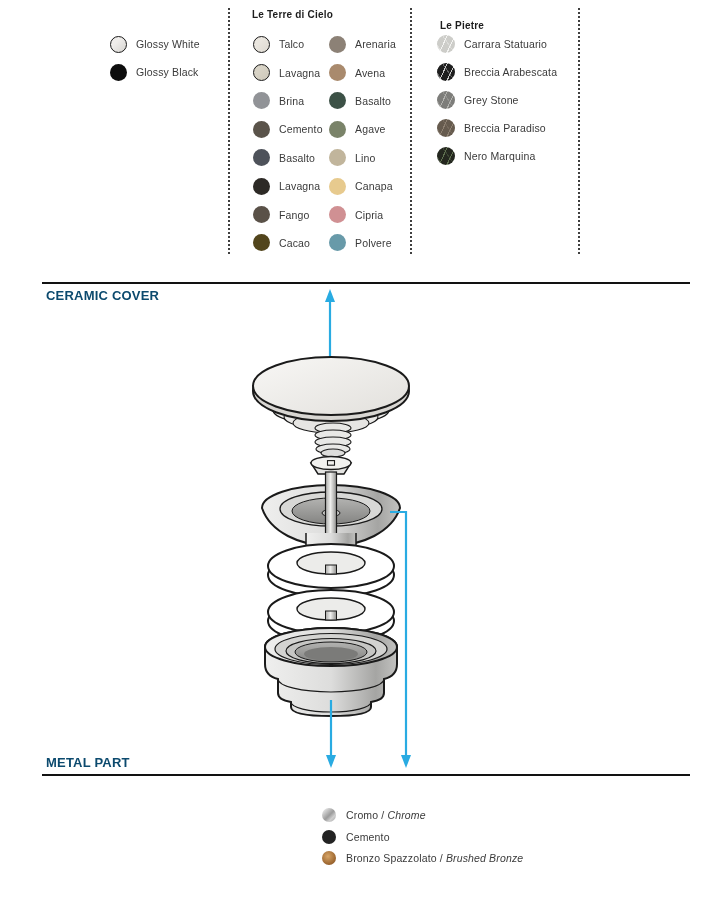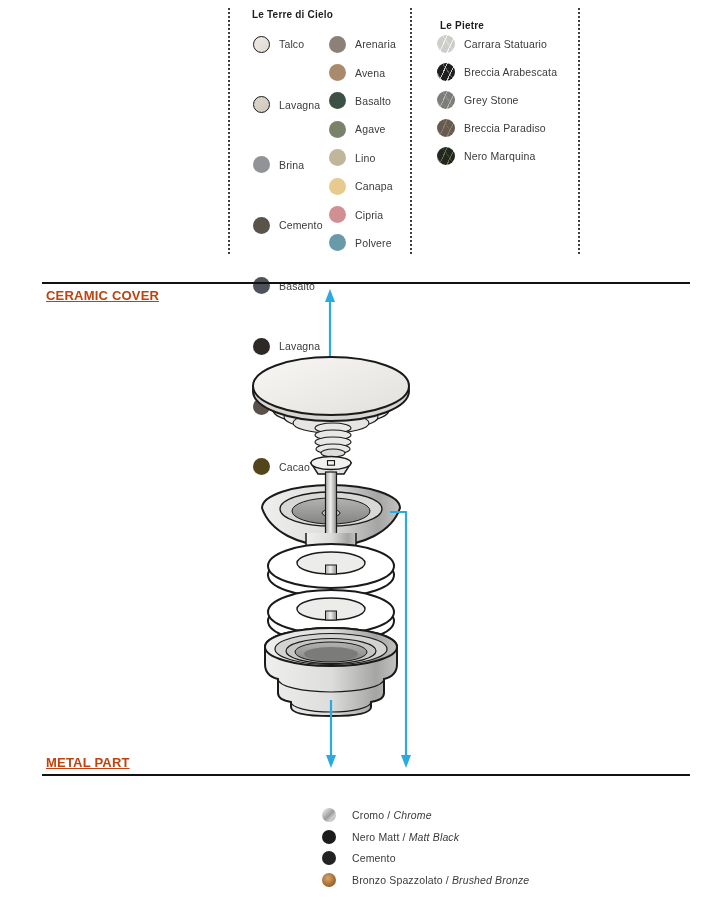--- a/index.html
+++ b/index.html
@@ -12,41 +12,51 @@
   .group-title{
     position:absolute;font-size:10px;font-weight:bold;color:#1d1d1d;letter-spacing:.2px;
   }
   .swrow{display:flex;align-items:center;gap:9px;}
   .sw{border-radius:50%;flex:none;box-sizing:border-box;}
   .swlabel{font-size:10.5px;color:#3a3a3a;letter-spacing:.15px;white-space:nowrap;}
   .vdots{position:absolute;width:0;border-left:2px dotted #3f3f3f;}
   
   .hrule{position:absolute;height:2px;background:#121212;}
   .section-heading{
-    position:absolute;font-size:13px;font-weight:800;color:#c2410c;
-    letter-spacing:.2px;font-stretch:condensed;text-decoration:underline;
+    position:absolute;font-size:13px;font-weight:800;color:#0c4a6e;
+    letter-spacing:.2px;font-stretch:condensed;
   }
   
   .diagram{position:absolute;left:238px;top:284px;}
   .arrow{stroke:var(--arrow,#29abe2);}
   .arrowhead{fill:var(--arrow,#29abe2);stroke:none;}
   
-  .metal-list .swrow{gap:16px;}
+  .metal-list .swrow{gap:10px;}
   .metal-label i{font-style:italic;}
 </style>
 </head>
 <body>
 
 <div class="page" style="--arrow: #29abe2;">
 
+  <div class="col" id="glossy-col" style="left:110px;top:30px;">
+      <div class="swrow" style="height: 28px;">
+        <span class="sw" style="width: 17px; height: 17px; background: linear-gradient(135deg, rgb(239, 237, 235) 35%, rgb(214, 212, 208)); border: 1px solid rgb(26, 26, 26);"></span>
+        <span class="swlabel">Glossy White</span>
+      </div>
+      <div class="swrow" style="height: 28px;">
+        <span class="sw" style="width: 17px; height: 17px; background: rgb(13, 13, 13);"></span>
+        <span class="swlabel">Glossy Black</span>
+      </div>
+    </div>
 
   <div class="vdots" style="left:228px;top:8px;height:246px;"></div>
 
   <div class="group-title" style="left:252px;top:9px;">Le Terre di Cielo</div>
-  <div class="col" id="terre-col1" style="left:253px;top:30px;gap:32px;">
+  <div class="col" id="terre-col1" style="left:253px;top:30px;">
       <div class="swrow" style="height: 28.4px;">
         <span class="sw" style="width: 17px; height: 17px; background: linear-gradient(135deg, rgb(234, 230, 223) 35%, rgb(221, 217, 209)); border: 1px solid rgb(26, 26, 26);"></span>
         <span class="swlabel">Talco</span>
       </div>
       <div class="swrow" style="height: 28.4px;">
         <span class="sw" style="width: 17px; height: 17px; background: linear-gradient(135deg, rgb(216, 211, 198) 35%, rgb(205, 200, 186)); border: 1px solid rgb(26, 26, 26);"></span>
         <span class="swlabel">Lavagna</span>
       </div>
       <div class="swrow" style="height: 28.4px;">
         <span class="sw" style="width: 17px; height: 17px; background: rgb(145, 147, 151);"></span>
@@ -234,24 +244,20 @@
 
   <div class="section-heading" style="left:46px;top:755px;">METAL PART</div>
   <div class="hrule" style="left:42px;top:774px;width:648px;"></div>
 
   <div class="col metal-list" id="metal-list" style="left:322px;top:804px;">
       <div class="swrow" style="height: 21.7px;">
         <span class="sw" style="width: 14px; height: 14px; background: linear-gradient(135deg, rgb(237, 237, 237) 8%, rgb(155, 155, 155) 52%, rgb(207, 207, 207) 72%, rgb(163, 163, 163));"></span>
         <span class="swlabel metal-label"><span>Cromo</span><span> / </span><i>Chrome</i></span>
       </div>
       <div class="swrow" style="height: 21.7px;">
-        <span class="sw" style="width: 14px; height: 14px; background: rgb(28, 28, 28);"></span>
-        <span class="swlabel metal-label"><span>Nero Matt</span><span> / </span><i>Matt Black</i></span>
-      </div>
-      <div class="swrow" style="height: 21.7px;">
         <span class="sw" style="width: 14px; height: 14px; background: rgb(35, 35, 35);"></span>
         <span class="swlabel metal-label"><span>Cemento</span></span>
       </div>
       <div class="swrow" style="height: 21.7px; text-align: center;">
         <span class="sw" style="width: 14px; height: 14px; background: radial-gradient(circle at 42% 38%, rgb(216, 166, 104), rgb(160, 106, 51) 62%, rgb(124, 75, 34));"></span>
         <span class="swlabel metal-label"><span>Bronzo Spazzolato</span><span> / </span><i>Brushed Bronze</i></span>
       </div>
     </div>
 
 </div>

